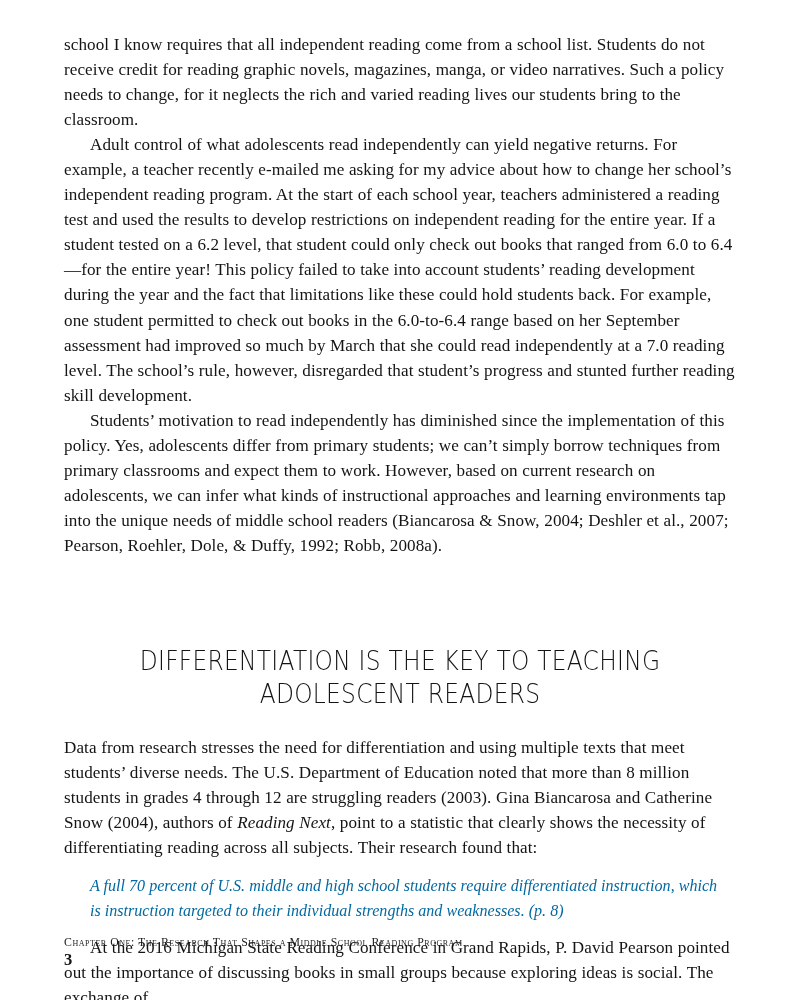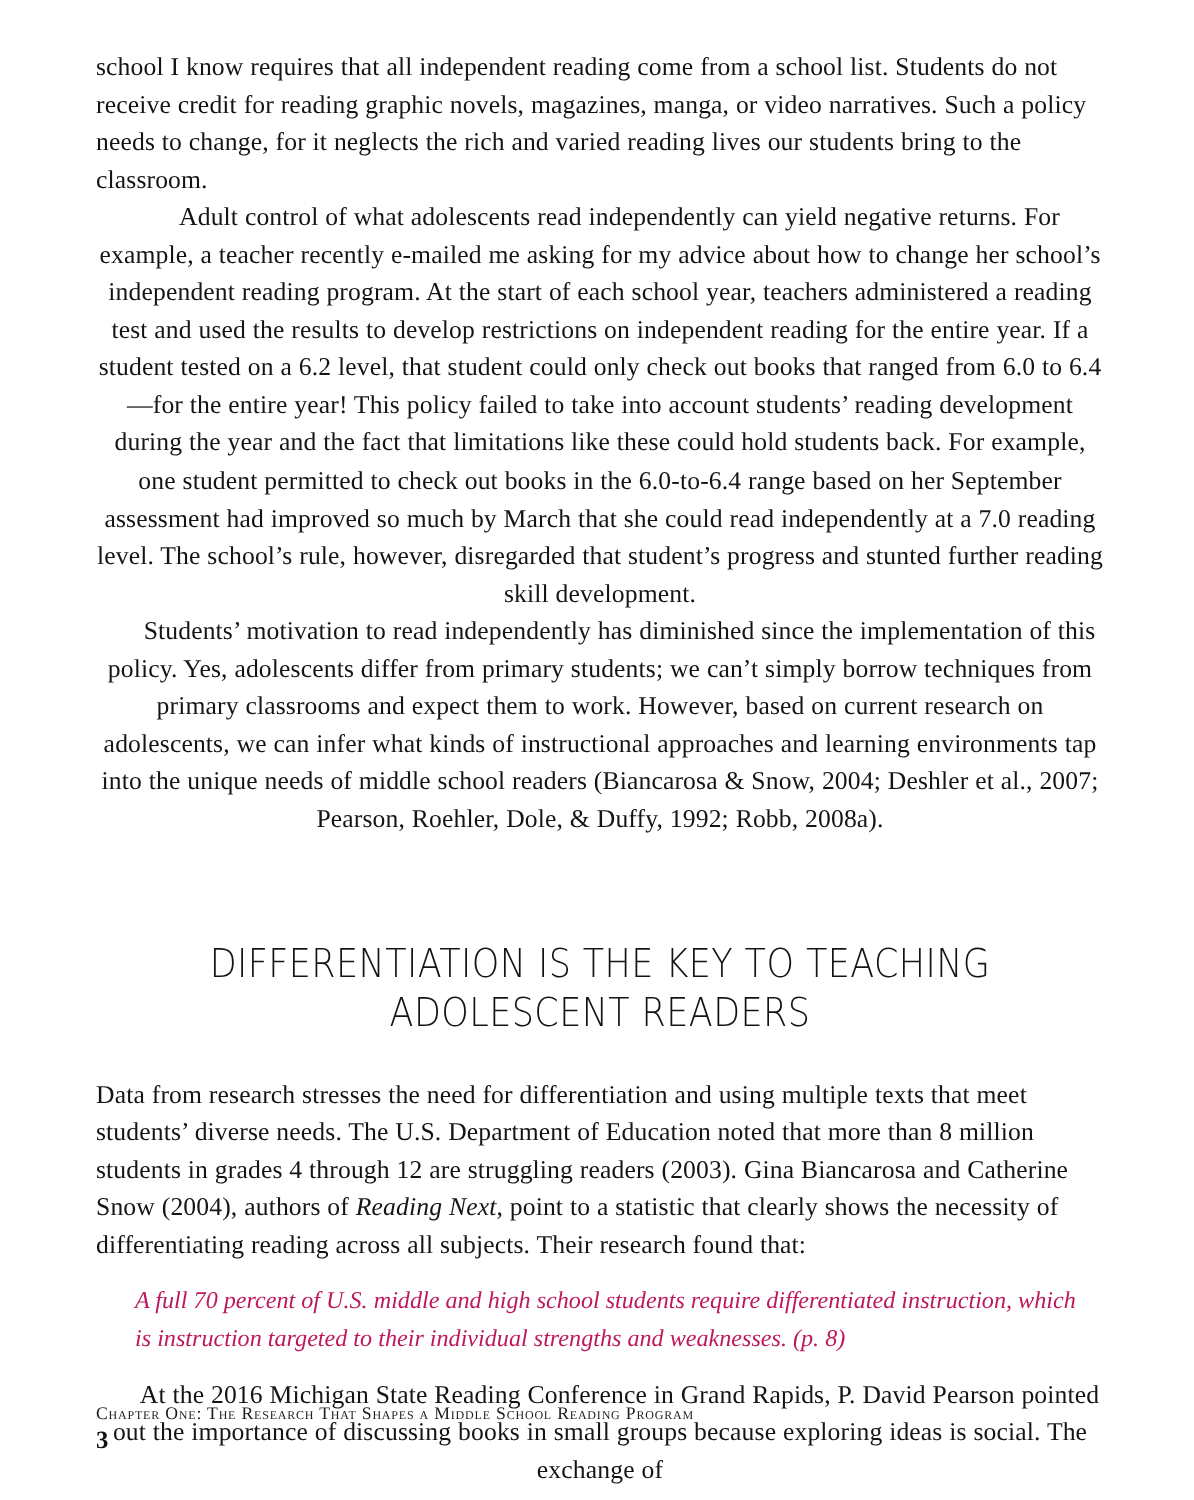--- a/index.html
+++ b/index.html
@@ -26,49 +26,48 @@
     margin: 0;
     font-size: 17.1px;
     line-height: 25.05px;
     text-align: left;
     color: #141414;
     letter-spacing: 0.005em;
     word-spacing: 0.01em;
   }
   p.body.indent {
     text-indent: 26px;
-    text-align: center;
   }
   .em {
     font-style: italic;
   }
   h1.section-heading {
     margin: 0;
     font-family: "DejaVu Sans", "Liberation Sans", sans-serif;
     font-weight: 300;
     font-size: 26.5px;
     line-height: 33.5px;
     text-align: center;
     letter-spacing: 0.012em;
     color: #141414;
     transform: scaleX(0.88);
     transform-origin: center center;
     white-space: normal;
   }
   .heading-block {
-    margin-top: 68px;
+    margin-top: 86px;
     margin-bottom: 24px;
   }
   blockquote.quote {
     margin: 0;
     padding: 0 0 0 26px;
     font-size: 16.1px;
     line-height: 25.05px;
     font-style: italic;
-    color: #be185d;
+    color: #0369a1;
     width: 630px;
   }
   .gap-q-before { height: 13px; }
   .gap-q-after { height: 12px; }
 
   .footer {
     position: absolute;
     left: 64px;
     right: 60px;
     top: 935px;

